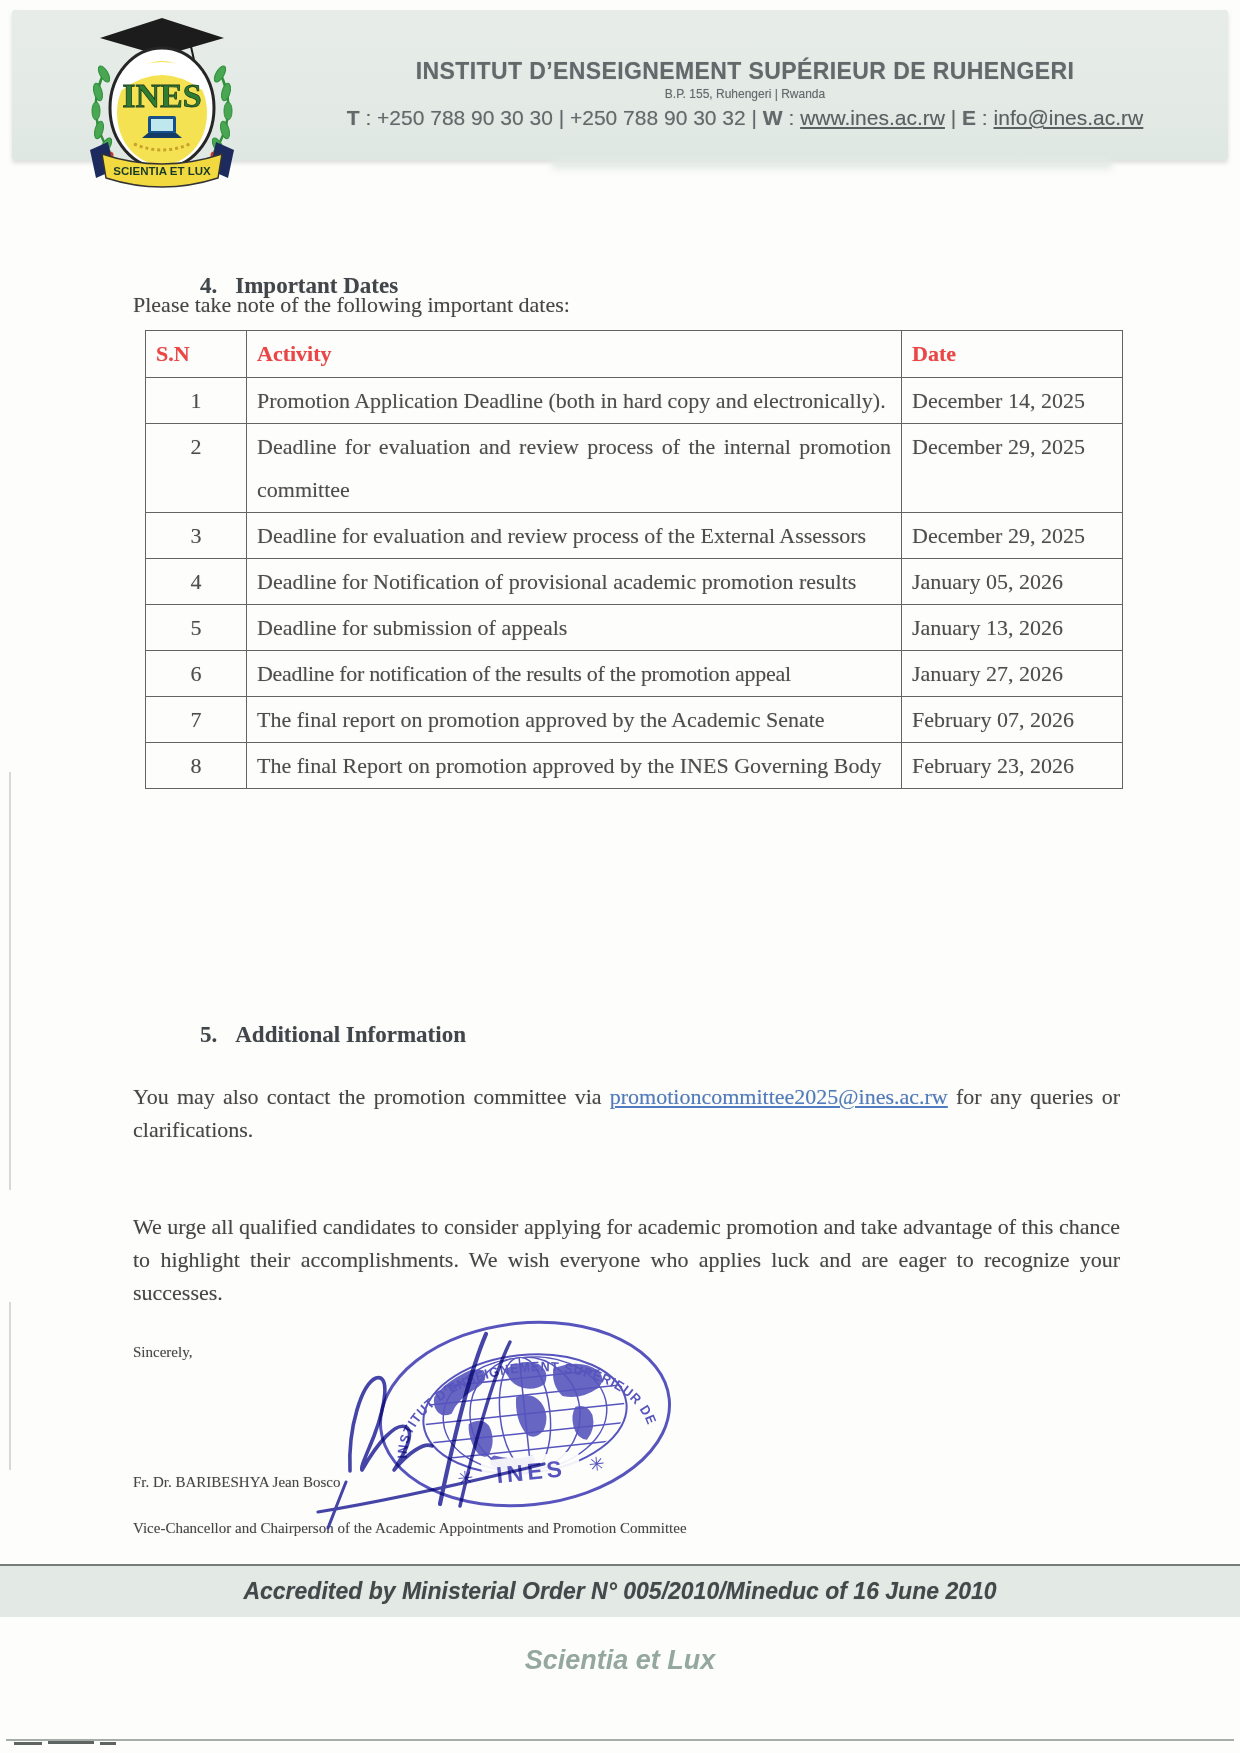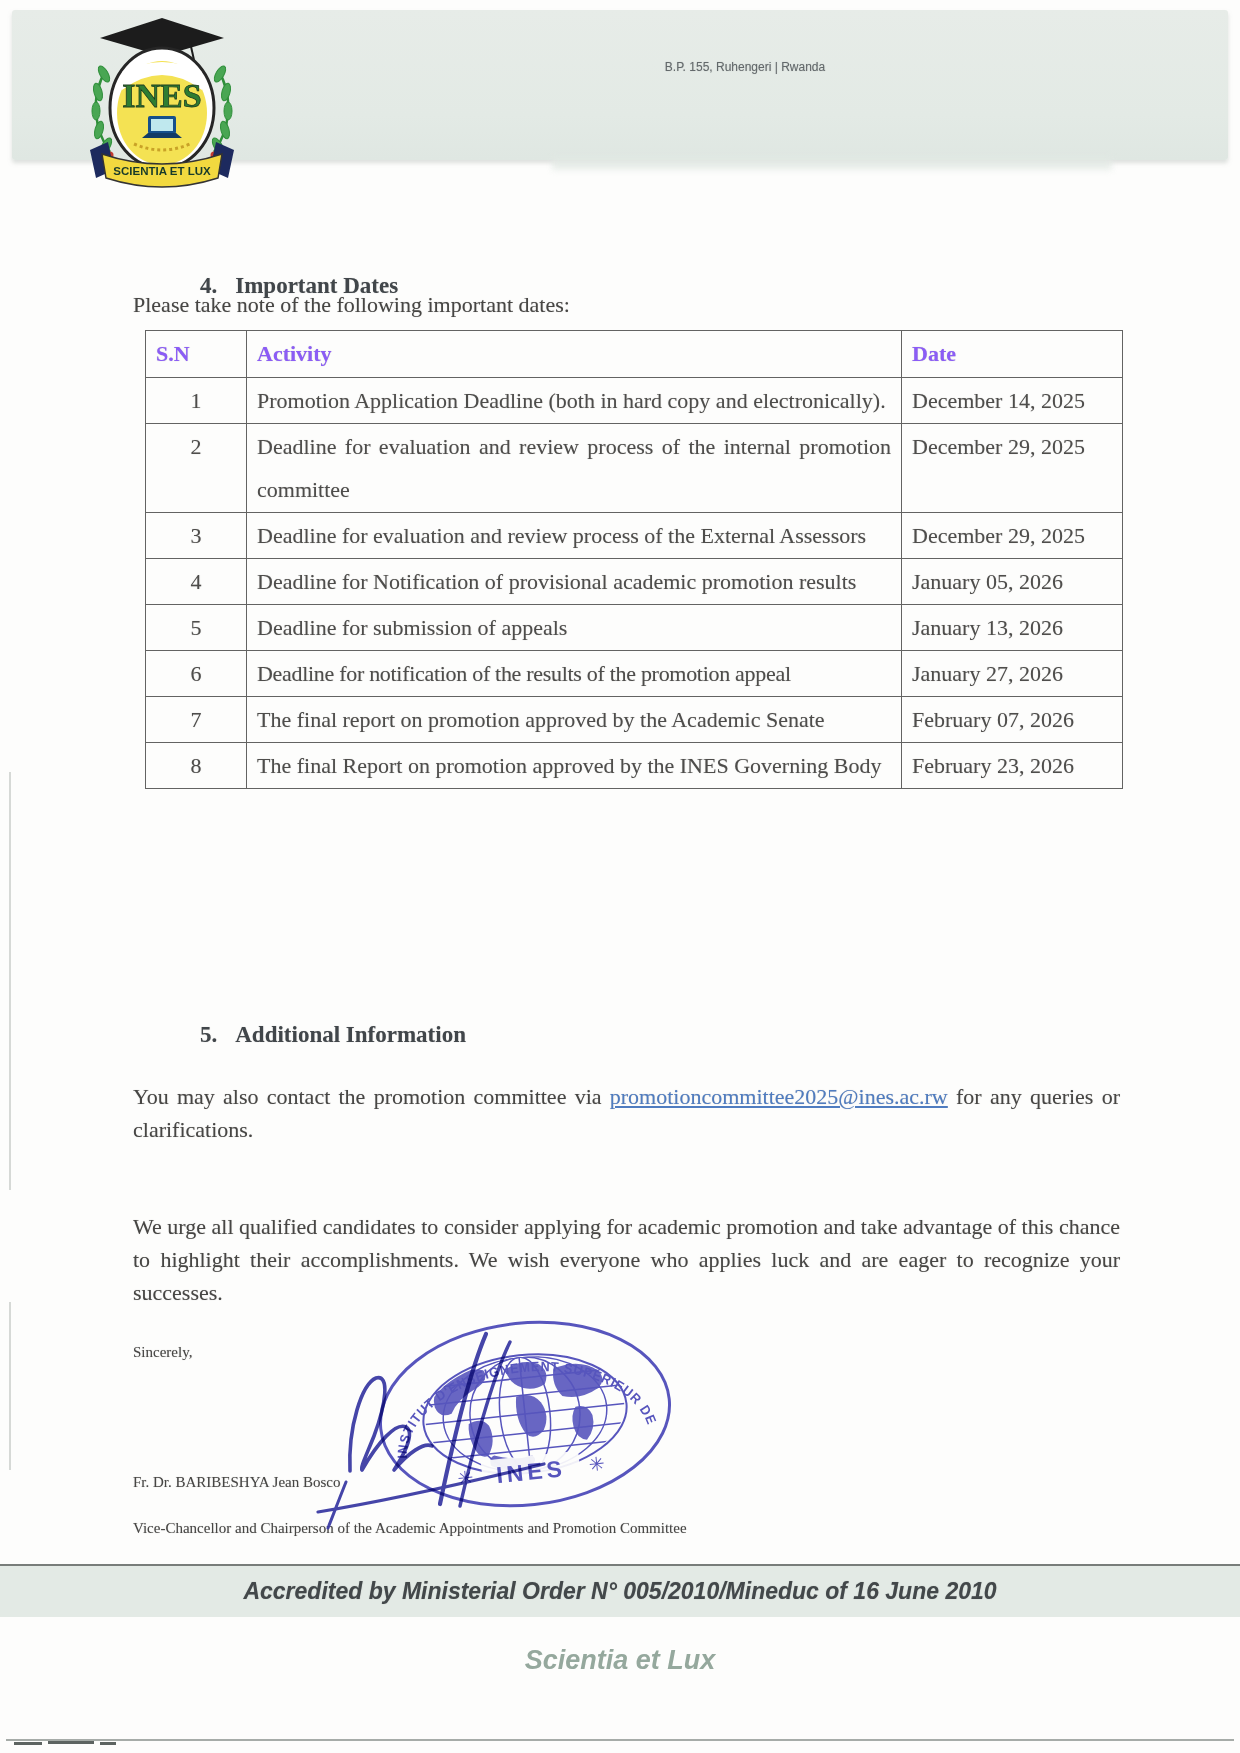--- a/index.html
+++ b/index.html
@@ -39,21 +39,21 @@
   
   table.dates{
     position:absolute;left:145px;top:330px;width:977px;
     border-collapse:collapse;table-layout:fixed;
     font-size:22px;color:#4e4d4b;
   }
   table.dates th,table.dates td{
     border:1.7px solid #636362;vertical-align:top;
     padding:1px 10px 1px 10px;line-height:43px;
   }
-  table.dates th{font-weight:bold;text-align:left;height:44px;color:#8b5cf6;}
+  table.dates th{font-weight:bold;text-align:left;height:44px;color:#ef4444;}
   td.sn{text-align:center;}
   td.act{text-align:justify;padding-right:22px;}
   td.act.nowrap{white-space:nowrap;letter-spacing:-.3px;text-align:left;}
   td.date{white-space:nowrap;}
   col.c-sn{width:101px;}col.c-act{width:655px;}col.c-date{width:221px;}
   
   .para{position:absolute;left:133px;width:987px;font-size:22px;line-height:33px;text-align:justify;}
   .para a{color:#4f7cc0;text-decoration:underline;cursor:pointer;}
   .sign-line{position:absolute;left:133px;font-size:15px;}
   
@@ -130,21 +130,25 @@
       <g>
         <polygon points="18,138 36,130 42,158 24,166" fill="#1d2a5e"></polygon>
         <polygon points="162,138 144,130 138,158 156,166" fill="#1d2a5e"></polygon>
         <path d="M30,142 Q90,162 150,142 L146,166 Q90,184 34,166 Z" fill="#f2d93f" stroke="#333" stroke-width="1.5"></path>
         <text x="90" y="163" text-anchor="middle" font-family="Liberation Sans, sans-serif" font-size="11.5" font-weight="bold" fill="#173a2a">SCIENTIA ET LUX</text>
       </g>
     </svg>
   </div>
 
   <div class="header-text">
+    <div class="h-title">INSTITUT D’ENSEIGNEMENT SUPÉRIEUR DE RUHENGERI</div>
     <div class="h-addr">B.P. 155, Ruhengeri | Rwanda</div>
+    <div class="h-contact">
+      <span class="b">T</span><span> : </span><span>+250 788 90 30 30</span><span> | </span><span>+250 788 90 30 32</span><span> | </span><span class="b">W</span><span> : </span><a>www.ines.ac.rw</a><span> | </span><span class="b">E</span><span> : </span><a>info@ines.ac.rw</a>
+    </div>
   </div>
 
   <div class="sec-head scan" style="left:200px;top:232px;margin-top:41px;">
     <span class="num">4.</span><span>Important Dates</span>
   </div>
   <div class="intro scan">Please take note of the following important dates:</div>
 
   <table class="dates scan">
     <colgroup>
         <col class="c-sn">

